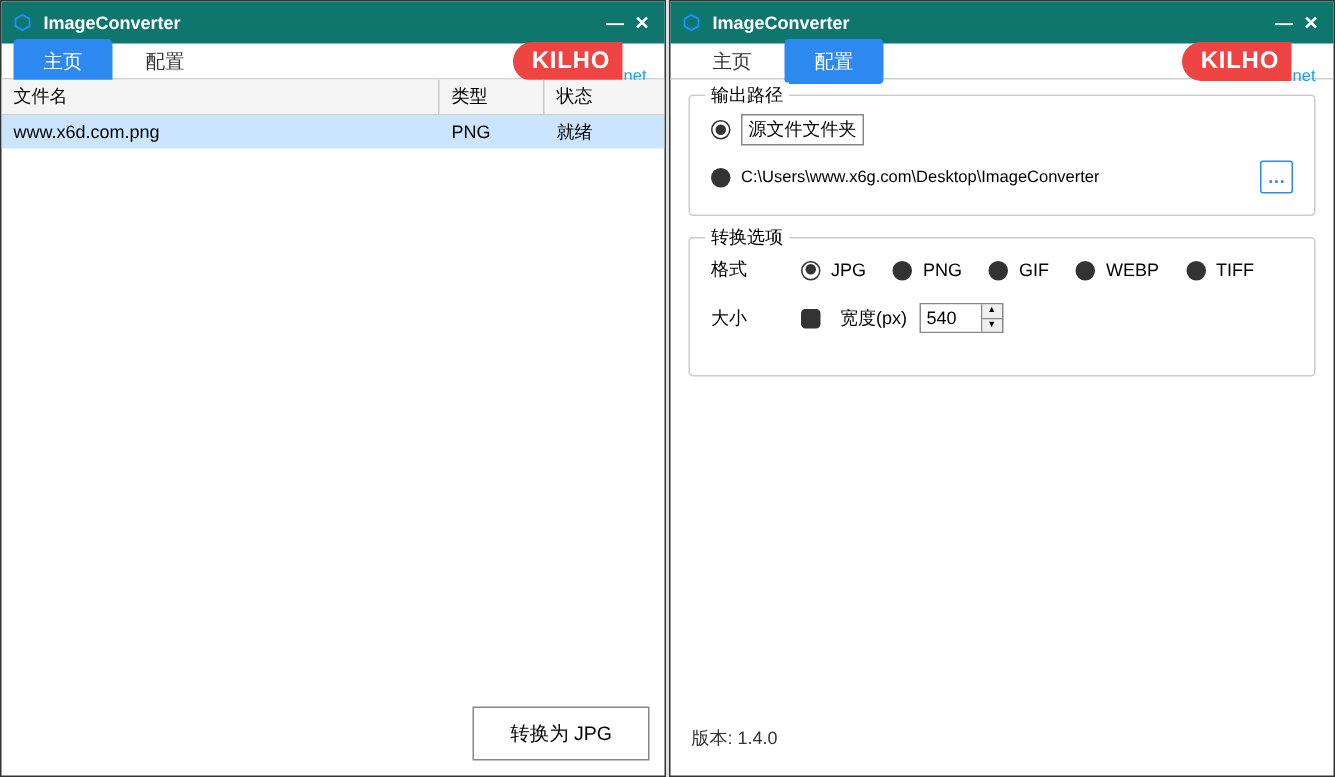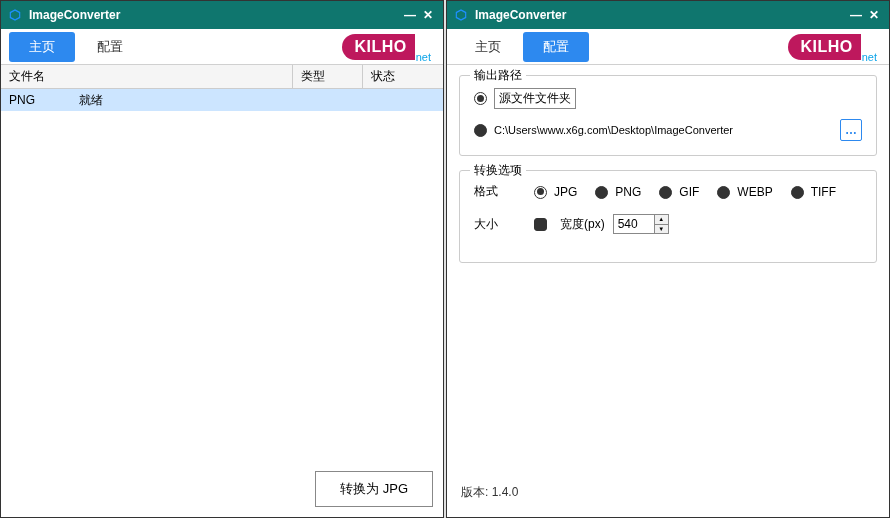--- a/index.html
+++ b/index.html
@@ -3,25 +3,25 @@
   <meta charset="utf-8">
   <style>
     * { margin: 0; padding: 0; box-sizing: border-box; }
     body { font-family: "Segoe UI", Arial, sans-serif; background-color: #e0e0e0; font-size: 12px; width: 890px; height: 518px; display: flex; gap: 2px; }
     .window { flex: 1; background: #fff; border: 1px solid #333; display: flex; flex-direction: column; }
     .titlebar { background: #0f766e; color: #fff; height: 28px; display: flex; align-items: center; padding: 0 6px; }
     .title-icon { width: 16px; height: 16px; margin-right: 6px; display: flex; align-items: center; justify-content: center; }
     .titlebar-title { font-weight: bold; font-size: 12px; flex: 0 0 auto; }
     .titlebar-spacer { flex: 1; }
     .titlebar-btn { width: 18px; height: 18px; display: flex; align-items: center; justify-content: center; color: #fff; cursor: pointer; font-weight: bold; }
-    .toolbar { height: 36px; display: flex; align-items: center; padding: 0 8px; border-bottom: 1px solid #d0d0d0; }
+    .toolbar { height: 24px; display: flex; align-items: center; padding: 0 8px; border-bottom: 1px solid #d0d0d0; }
     .tab { padding: 6px 20px; cursor: pointer; color: #333; font-size: 13px; border-radius: 3px; margin-right: 2px; }
     .tab.active { background: #2d89ef; color: #fff; }
     .logo { margin-left: auto; display: flex; align-items: center; }
-    .logo-badge { background: #be185d; color: #fff; padding: 4px 8px 4px 12px; border-radius: 18px 0 0 18px; font-weight: bold; font-size: 16px; letter-spacing: 0.5px; }
+    .logo-badge { background: #ef4444; color: #fff; padding: 4px 8px 4px 12px; border-radius: 18px 0 0 18px; font-weight: bold; font-size: 16px; letter-spacing: 0.5px; }
     .logo-net { color: #0ea5e9; font-size: 11px; padding: 0 4px 0 1px; margin-top: 21px; }
     .content { flex: 1; overflow: auto; position: relative; }
     .table-hdr { display: flex; background: #f5f5f5; border-bottom: 1px solid #ccc; height: 24px; align-items: stretch; }
     .table-hdr > div { border-right: 1px solid #ccc; padding: 4px 8px; font-size: 12px; display: flex; align-items: center; }
     .col-name { flex: 1; }
     .col-type { width: 70px; }
     .col-status { width: 80px; border-right: none !important; }
     .table-row { display: flex; height: 22px; align-items: stretch; cursor: pointer; }
     .table-row.selected { background: #cce5ff; }
     .table-row > div { padding: 3px 8px; font-size: 12px; display: flex; align-items: center; }
@@ -74,20 +74,21 @@
       <span class="logo-net">net</span>
     </div>
   </div>
   <div class="content">
     <div class="table-hdr">
       <div class="col-name">文件名</div>
       <div class="col-type">类型</div>
       <div class="col-status">状态</div>
     </div>
     <div class="table-row selected">
+      <div class="col-name">www.x6d.com.png</div>
       <div class="col-type">PNG</div>
       <div class="col-status">就绪</div>
     </div>
   </div>
   <div class="footer">
     <button class="convert-btn">转换为 JPG</button>
   </div>
 </div>
 
 <div class="window">

